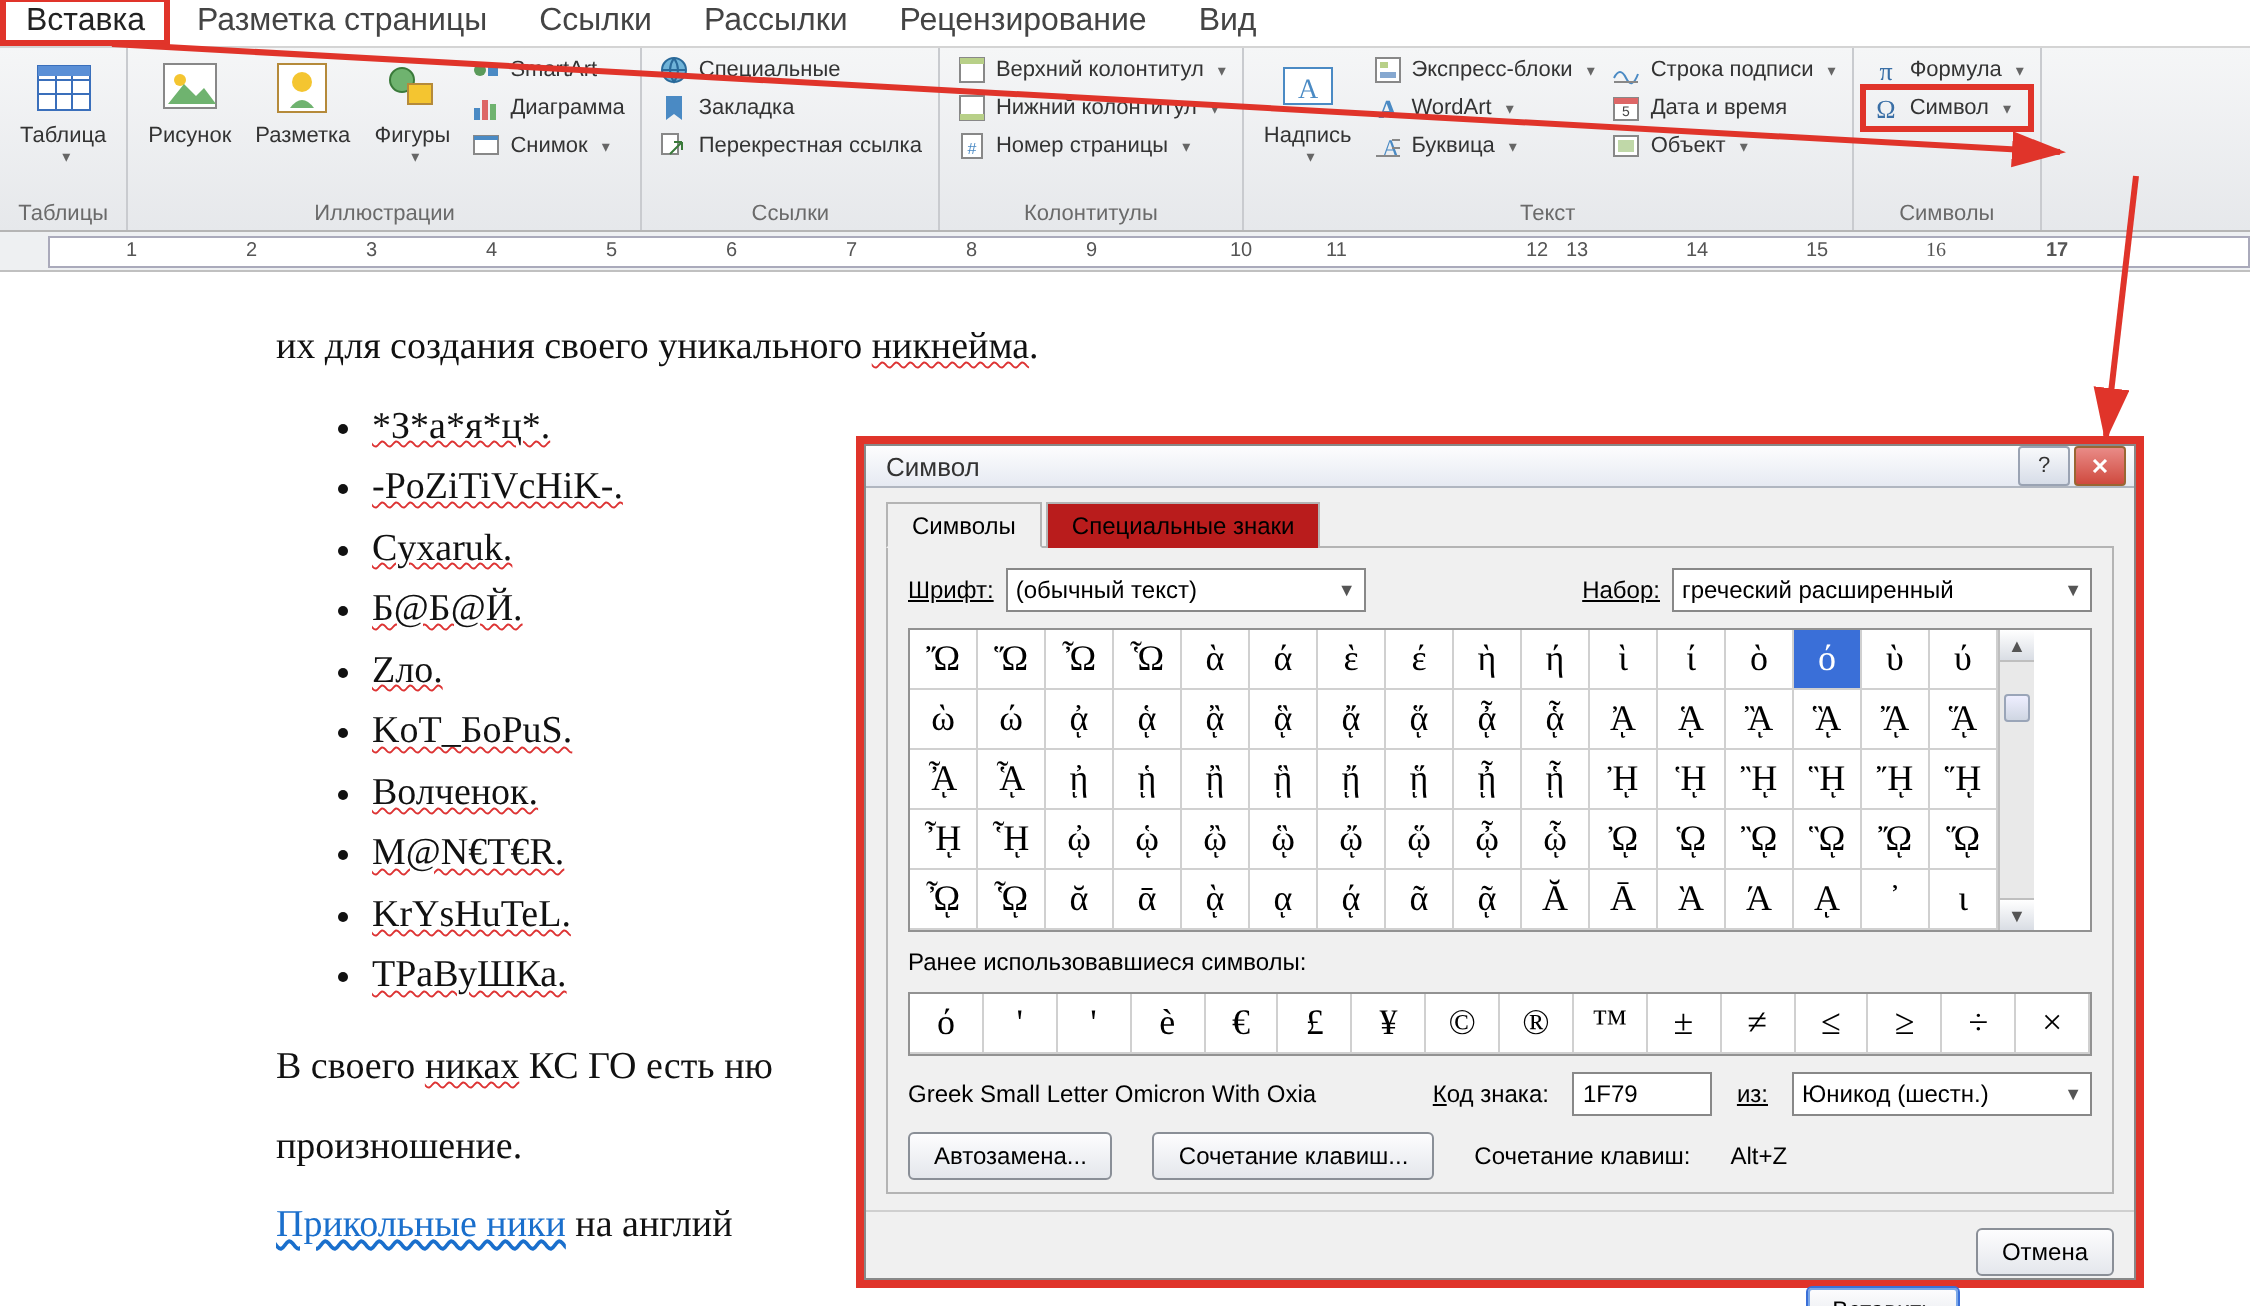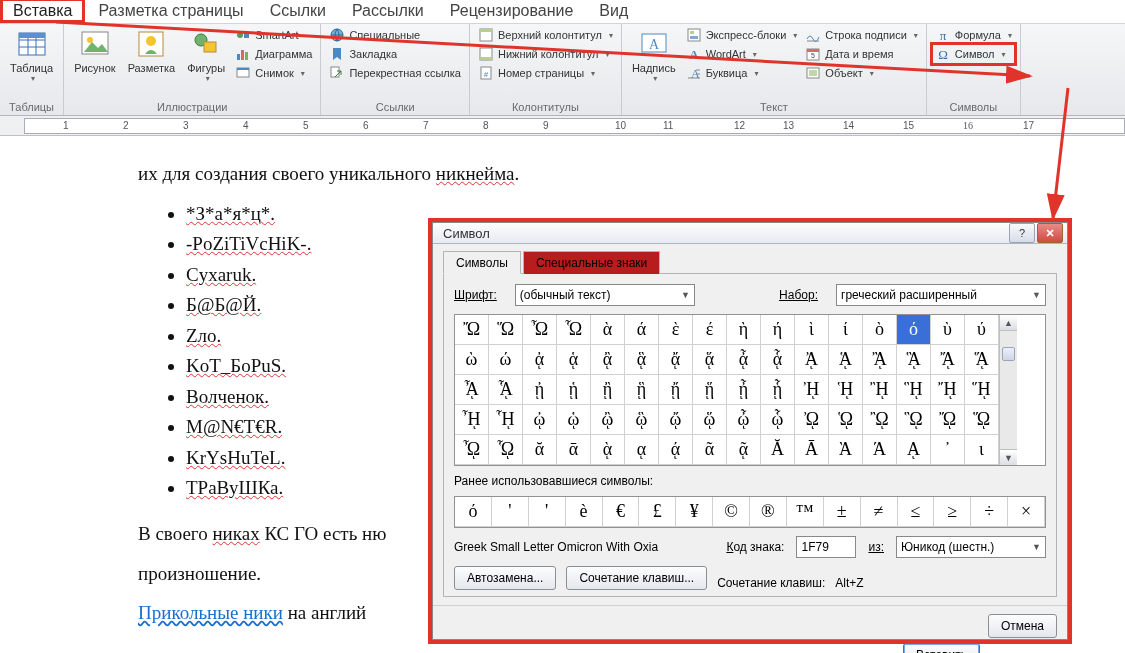--- a/index.html
+++ b/index.html
@@ -98,21 +98,21 @@
   .dlg { position:absolute; inset:0; background:#f0f0f0; border:1px solid #888; display:flex; flex-direction:column; font-family:"Segoe UI",Tahoma,sans-serif; font-size:12px; }
   .dlg-title { height:28px; background:linear-gradient(#fdfdfe,#e6eaf2); border-bottom:1px solid #b0b6c0; display:flex; align-items:center; justify-content:space-between; padding:0 4px 0 10px; font-size:13px; color:#333; }
   .dlg-title .winbtns { display:flex; gap:2px; }
   .winbtn { width:26px; height:20px; display:flex; align-items:center; justify-content:center; border:1px solid #9aa3b3; border-radius:2px; background:linear-gradient(#f8f9fb,#d7dde8); font-size:11px; cursor:pointer; }
   .winbtn.close { background:linear-gradient(#e98b87,#cf4a3f); color:#fff; border-color:#963; font-weight:bold; }
   .dlg-body { flex:1; padding:6px 10px 8px; display:flex; flex-direction:column; }
   .dtabs { display:flex; border-bottom:1px solid #b4b4b4; }
   .dtab { padding:4px 12px 3px; border:1px solid #b4b4b4; border-bottom:none; background:#b91c1c; font-size:12px; cursor:pointer; position:relative; top:1px; margin-right:2px; }
   .dtab.active { background:#f0f0f0; border-bottom:1px solid #f0f0f0; }
   .dlg-panel { border:1px solid #b4b4b4; border-top:none; padding:10px 10px 6px; background:#f0f0f0; display:flex; flex-direction:column; gap:8px; flex:1; }
-  .formrow { display:flex; align-items:center; gap:18px; font-size:12px; }
+  .formrow { display:flex; align-items:center; gap:6px; font-size:12px; }
   .formrow label { text-decoration: underline; text-decoration-style: solid; }
   .formrow label.nl { text-decoration:none; }
   .combo { height:22px; border:1px solid #888; background:#fff; display:flex; align-items:center; padding:0 4px; font-size:12px; flex:1; justify-content:space-between; cursor:pointer; }
   .combo .arr { font-size:9px; color:#555; }
   .grid-wrap { border:1px solid #929292; background:#fff; display:flex; }
   .char-grid { display:grid; grid-template-columns: repeat(16,34px); }
   .cell { width:34px; height:30px; border-right:1px solid #d0d0d0; border-bottom:1px solid #d0d0d0; display:flex; align-items:center; justify-content:center; font-family:"Times New Roman",serif; font-size:18px; cursor:pointer; background:#fff; }
   .cell.sel { background:#3a6fd8; color:#fff; }
   .vscroll { width:18px; background:#e9e9e9; border-left:1px solid #bfbfbf; position:relative; }
   .vscroll .btn { height:16px; background:linear-gradient(#fff,#d9dde4); border-bottom:1px solid #bfbfbf; display:flex; align-items:center; justify-content:center; font-size:9px; color:#555; cursor:pointer; }
@@ -355,26 +355,26 @@
       <span class="num" style="left: 98px;">2</span>
       <span class="num" style="left: 158px;">3</span>
       <span class="num" style="left: 218px;">4</span>
       <span class="num" style="left: 278px;">5</span>
       <span class="num" style="left: 338px;">6</span>
       <span class="num" style="left: 398px;">7</span>
       <span class="num" style="left: 458px;">8</span>
       <span class="num" style="left: 518px;">9</span>
       <span class="num" style="left: 578px; margin-left: 12px;">10</span>
       <span class="num" style="left: 638px;">11</span>
-      <span class="num" style="left: 709px;">12</span>
+      <span class="num" style="left: 738px;">12</span>
       <span class="num" style="left: 758px;">13</span>
       <span class="num" style="left: 818px;">14</span>
       <span class="num" style="left: 878px;">15</span>
       <span class="num" style="left: 938px; font-family: Liberation Serif, serif;">16</span>
-      <span class="num" style="left: 998px;">17</span>
+      <span class="num" style="left: 998px; font-weight: bold;">17</span>
     </div>
 </div>
 
 <div class="doc">
   <p><span>их для создания своего уникального </span><span class="underline-dotted errsp">никнейма</span>.</p>
   <ul class="bullets" id="bullets">
       <li><span class="errsp">*З*а*я*ц*.</span></li>
       <li><span class="errsp">-PoZiTiVcHiK-.</span></li>
       <li><span class="errsp">Cyxaruk.</span></li>
       <li><span class="errsp">Б@Б@Й.</span></li>
@@ -533,28 +533,28 @@
             <div class="cell">≠</div>
             <div class="cell">≤</div>
             <div class="cell">≥</div>
             <div class="cell">÷</div>
             <div class="cell">×</div>
           </div>
       <div class="formrow" style="gap:12px;">
         <span style="flex:0 0 auto;">Greek Small Letter Omicron With Oxia</span>
         <div style="flex:1"></div>
         <label class="nl"><span style="text-decoration:underline">К</span>од знака:</label>
-        <input class="txt" style="width: 60px;" value="1F79">
+        <input class="txt" style="width: 70px;" value="1F79">
         <label>из:</label>
         <div class="combo" style="flex:0 0 150px;">
               <span>Юникод (шестн.)</span>
               <span class="arr">▼</span>
             </div>
       </div>
-      <div class="formrow" style="gap:10px;align-items:flex-end;">
+      <div class="formrow" style="gap:20px;">
         <div class="btn2">Автозамена...</div>
         <div class="btn2">Сочетание клавиш...</div>
         <span>Сочетание клавиш:</span>
         <span>Alt+Z</span>
       </div>
     </div>
   </div>
   <div class="dlg-footer">
     <div class="btn2" style="border-color:#3a6fd8; box-shadow:0 0 0 1px #7aa7e8 inset;margin-top:29px;">Вставить</div>
     <div class="btn2">Отмена</div>

